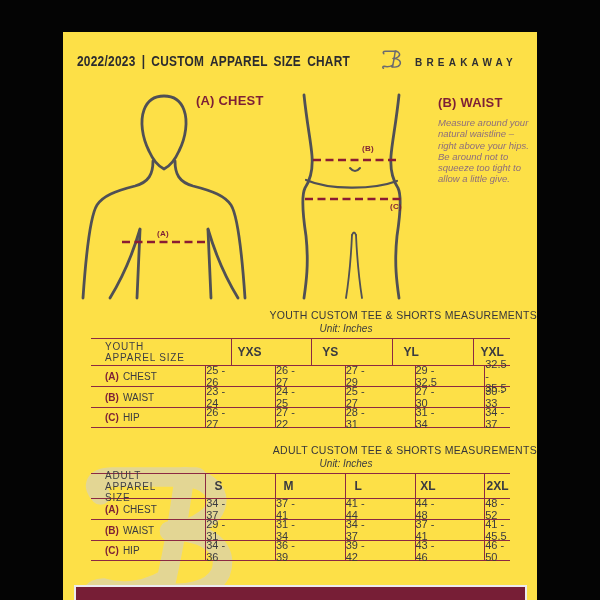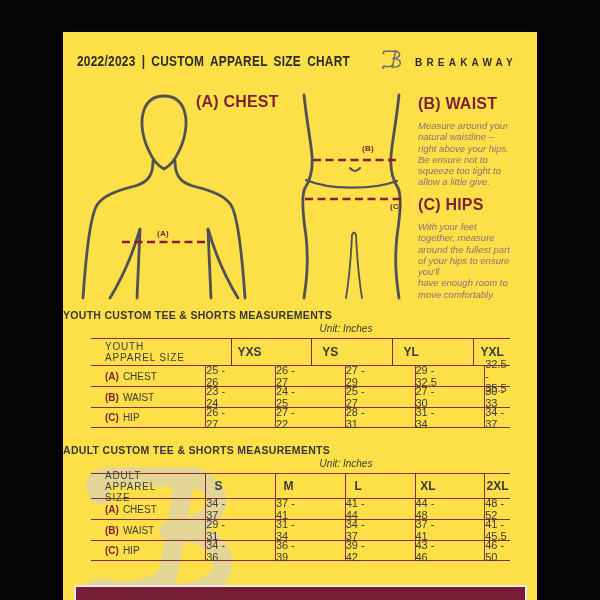--- a/index.html
+++ b/index.html
@@ -30,32 +30,32 @@
   .fig-tag{
     position:absolute;width:30px;text-align:center;z-index:2;
     font-size:8px;font-weight:bold;color:#7d1f36;letter-spacing:.3px;
   }
   #tagA{left:85px;top:197px;}
   #tagB{left:290px;top:112px;}
   #tagC{left:318px;top:170px;}
   
   .instr{position:absolute;z-index:2;}
   .instr h3{
-    margin:0;font-size:16px;font-weight:bold;color:#7d1f36;letter-spacing:.2px;
+    margin:0;font-size:13px;font-weight:bold;color:#7d1f36;letter-spacing:.2px;
   }
   .instr .lines{
     margin-top:7px;font-size:9.5px;font-style:italic;line-height:11.3px;color:#8d6e7c;
   }
   #instrA{left:133px;top:61px;}
-  #instrB{left:355px;top:63px;}
+  #instrB{left:375px;top:63px;}
   #instrC{left:355px;top:164px;}
   
   .sec-title{
-    position:absolute;left:0;width:474px;text-align:left;z-index:2;
-    font-size:10.5px;font-weight:bold;color:#36363b;letter-spacing:.3px;
+    position:absolute;left:0;width:474px;text-align:right;z-index:2;
+    font-size:10.5px;font-weight:normal;color:#36363b;letter-spacing:.3px;
   }
   .sec-unit{
     position:absolute;left:0;width:566px;text-align:center;z-index:2;
     font-size:10px;font-style:italic;color:#3a3a40;
   }
   #youthTitle{top:277px;} #youthUnit{top:291px;}
   #adultTitle{top:412px;} #adultUnit{top:426px;}
   
   .szTable{position:absolute;left:28px;width:419px;z-index:2;}
   #youthTable{top:306px;} #adultTable{top:441px;}
@@ -146,35 +146,23 @@
 
   <div class="instr" id="instrA">
     <h3>(A) CHEST</h3>
   </div>
   <div class="instr" id="instrB">
     <h3>(B) WAIST</h3>
     <div class="lines">
         <div>Measure around your</div>
         <div>natural waistline –</div>
         <div>right above your hips.</div>
-        <div>Be ensure not to</div>
+        <div>Be around not to</div>
         <div>squeeze too tight to</div>
         <div>allow a little give.</div>
-      </div>
-  </div>
-  <div class="instr" id="instrC">
-    <h3>(C) HIPS</h3>
-    <div class="lines">
-        <div>With your feet</div>
-        <div>together, measure</div>
-        <div>around the fullest part</div>
-        <div>of your hips to ensure</div>
-        <div>you'll</div>
-        <div>have enough room to</div>
-        <div>move comfortably.</div>
       </div>
   </div>
 
   <div class="sec-title" id="youthTitle">YOUTH CUSTOM TEE &amp; SHORTS MEASUREMENTS</div>
   <div class="sec-unit" id="youthUnit">Unit: Inches</div>
   <div class="szTable" id="youthTable">
     <div class="t-row hrow">
       <div class="t-cell lblcol">YOUTH APPAREL SIZE</div>
       <div class="t-cell szcol sep">YXS</div>
       <div class="t-cell szcol sep">YS</div>

